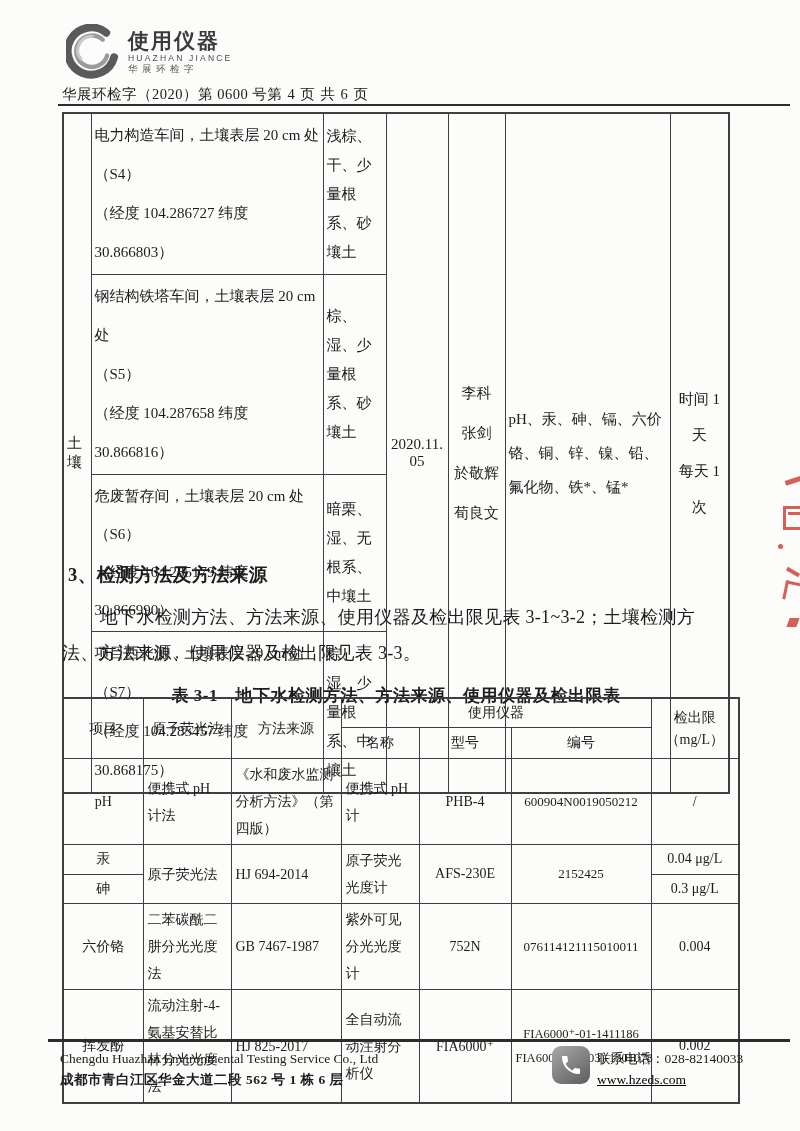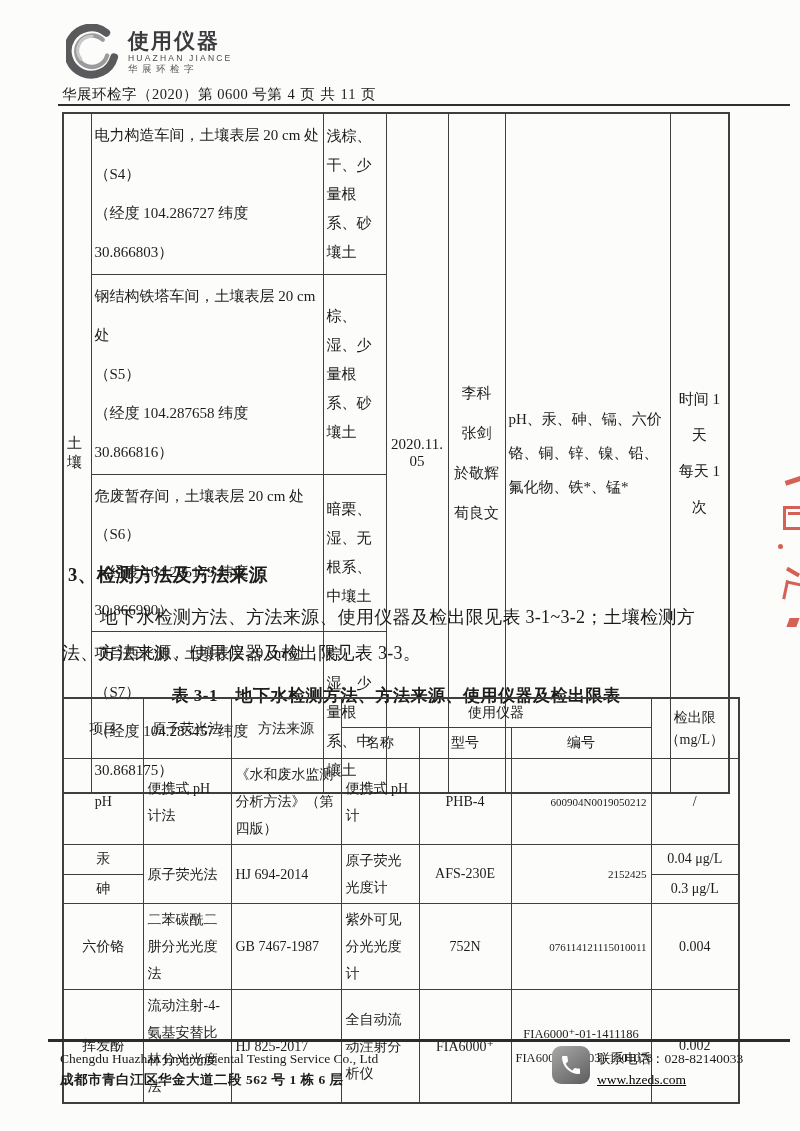--- a/index.html
+++ b/index.html
@@ -45,21 +45,21 @@
   .section-heading{font-size:18.5px;font-weight:bold;margin:0 0 12px 6px;letter-spacing:.5px;}
   .section-paragraph{font-size:18px;line-height:36px;margin:0;text-indent:2.1em;letter-spacing:.3px;width:660px;}
   .table-title{font-size:17px;font-weight:bold;text-align:center;margin-top:13px;letter-spacing:.5px;}
 
   
   .t2{position:absolute;top:697px;left:62px;width:676px;font-size:14px;border:2px solid #3f3f3f;}
   .t2 td{text-align:center;padding:2px 4px;}
   .t2 .h{height:24px;}
   .t2 .h2{height:26px;}
   .t2 .left{text-align:left;line-height:27px;}
-  .t2 .serial{font-size:11px;letter-spacing:0;text-align:right;}
+  .t2 .serial{font-size:13px;letter-spacing:0;}
   .t2 .serial2{font-size:12.5px;line-height:24px;white-space:nowrap;}
   .limit-head div{line-height:22px;}
 
   
   .stamp{position:absolute;top:470px;right:0;width:24px;height:180px;overflow:hidden;opacity:.8;filter:blur(.7px);}
   .stamp .f{position:absolute;background:#cd3a2c;}
   .f1{left:9px;top:8px;width:18px;height:5px;transform:rotate(-18deg);}
   .f2{left:7px;top:36px;width:16px;height:18px;border:3px solid #cd3a2c;background:transparent !important;border-right:none;}
   .f3{left:12px;top:42px;width:12px;height:3px;}
   .f4{left:2px;top:74px;width:5px;height:5px;border-radius:50%;}
@@ -89,21 +89,21 @@
     </svg>
     <div class="brand-col">
       <span class="brand-cn">使用仪器</span>
       <span class="brand-en">HUAZHAN JIANCE</span>
       <span class="brand-tag">华展环检字</span>
     </div>
   </div>
 
   <div class="doc-header-row">
     <span class="doc-number">华展环检字（2020）第 0600 号</span>
-    <span class="page-indicator">第 4 页 共 11 页</span>
+    <span class="page-indicator">第 4 页 共 6 页</span>
   </div>
   <div class="header-rule"></div>
 
   <table class="t1">
     <colgroup>
       <col style="width:28px">
         <col style="width:232px">
         <col style="width:63px">
       <col style="width:62px">
         <col style="width:57px">

